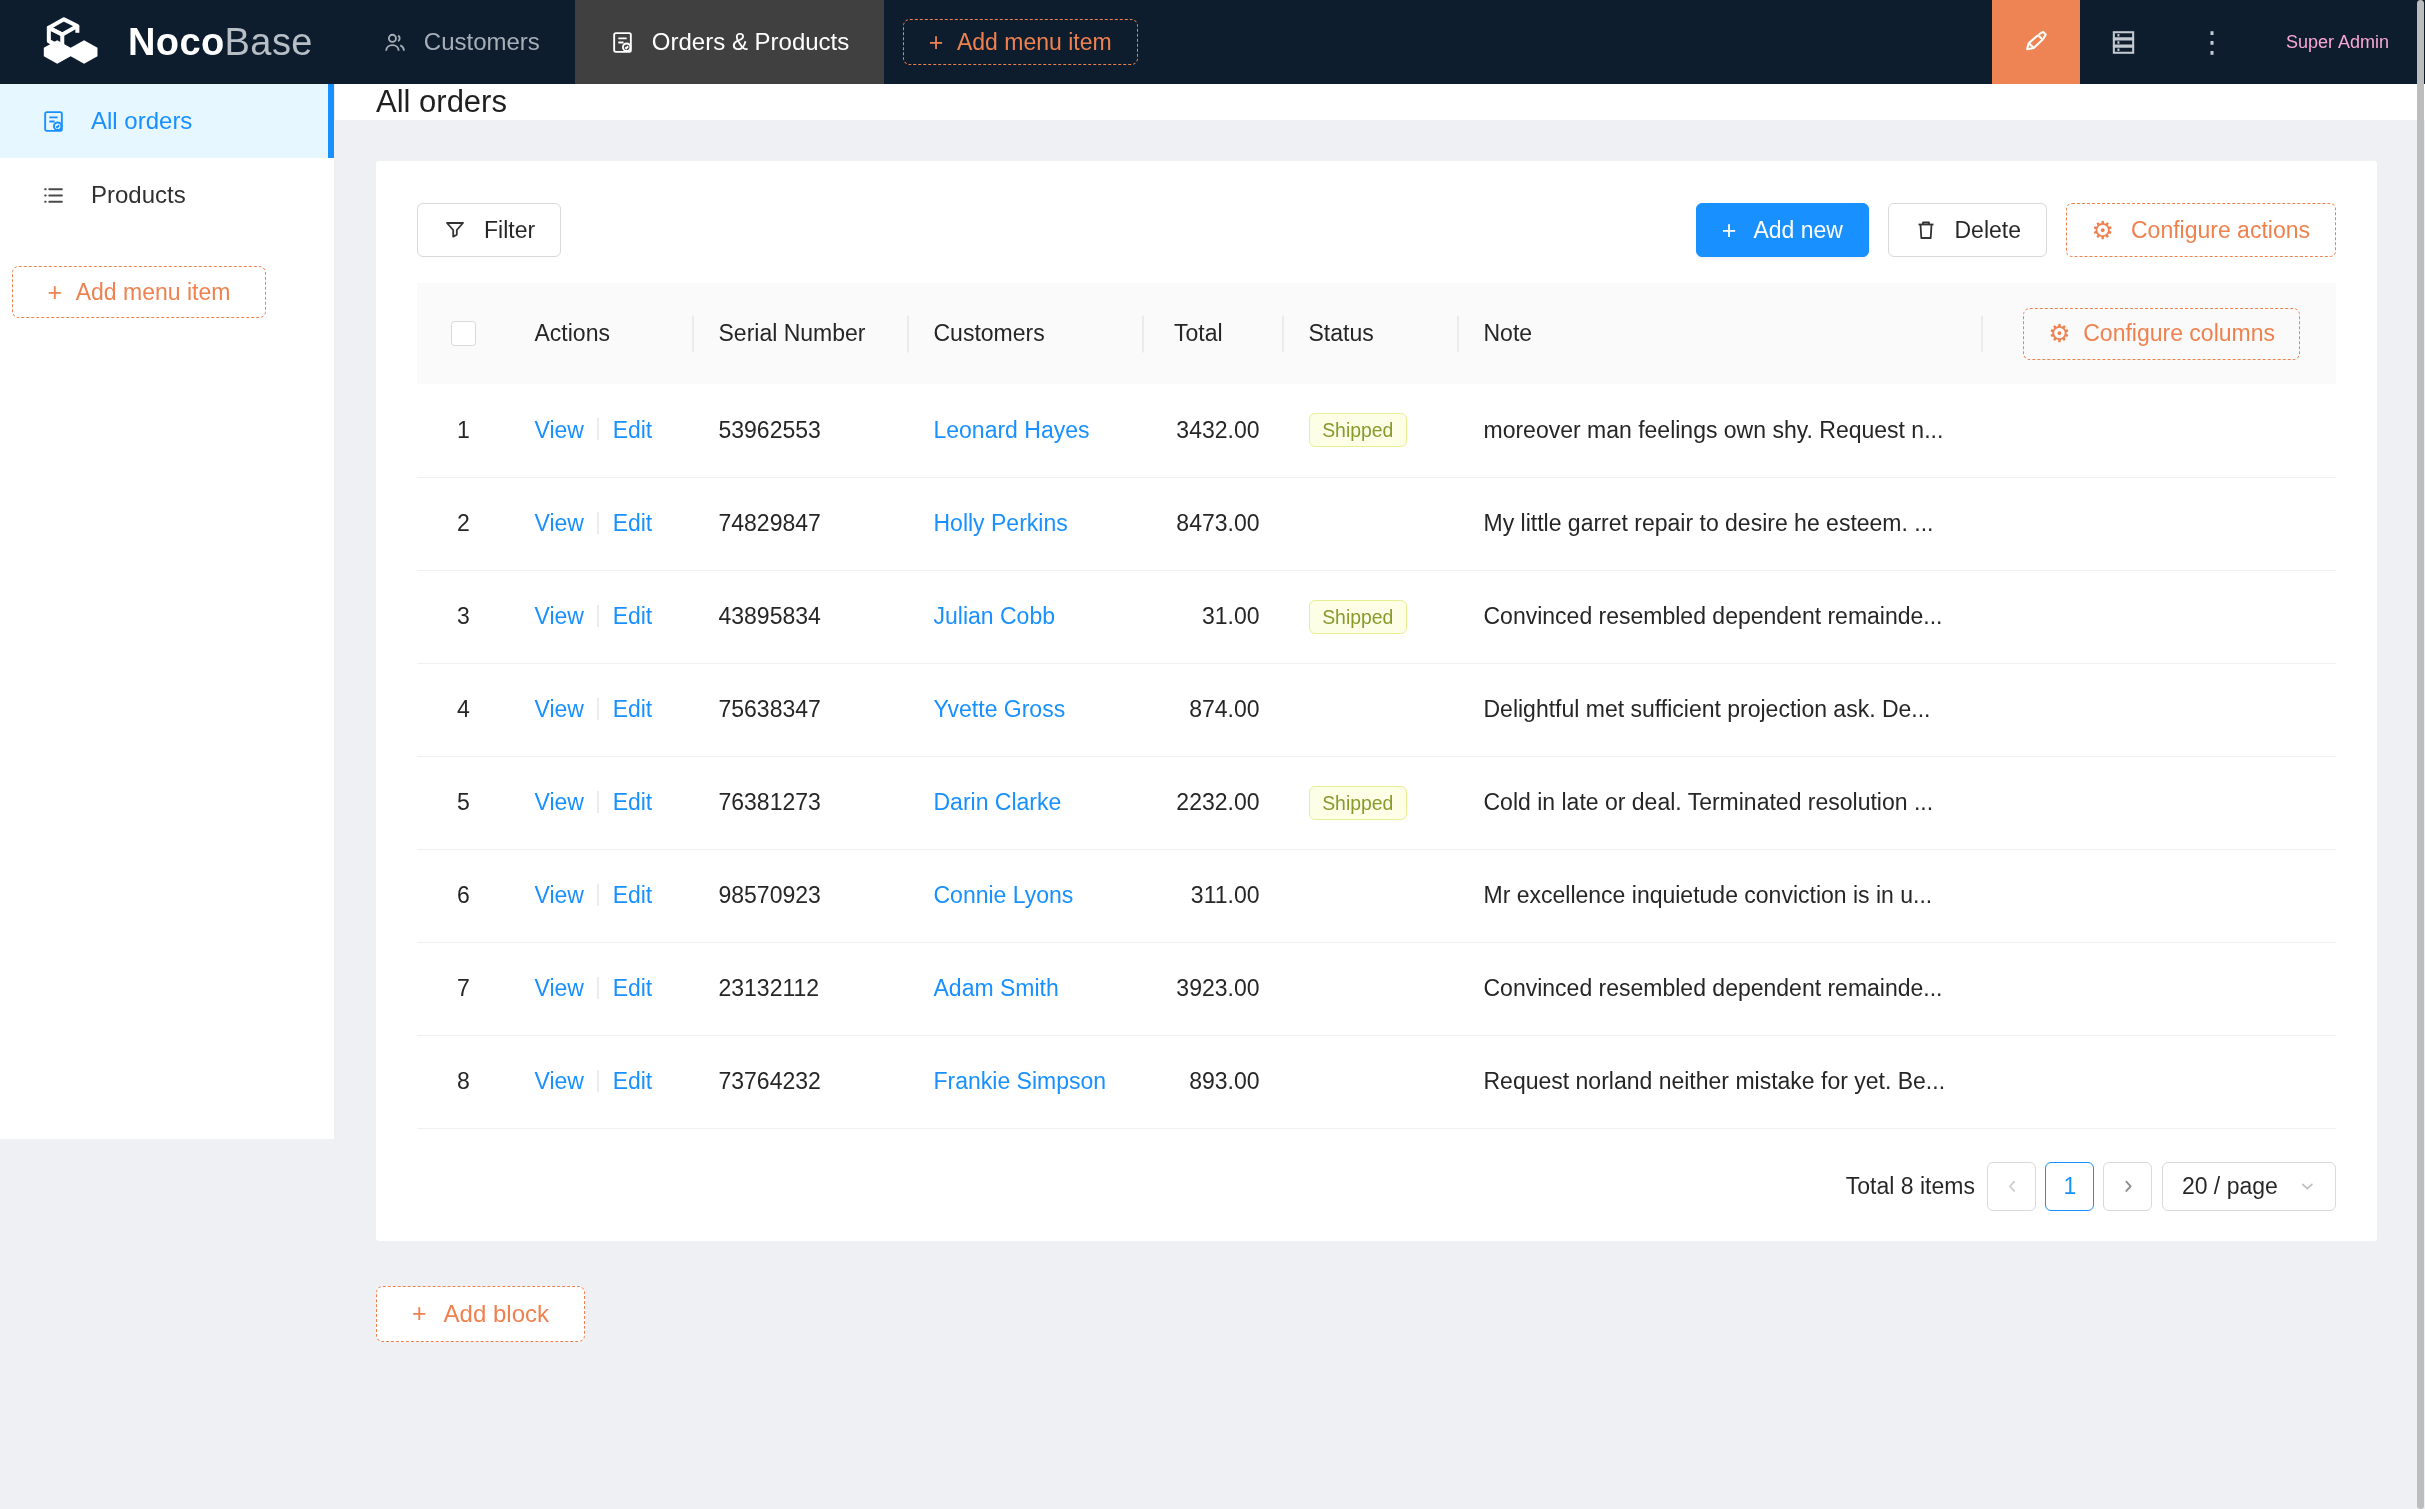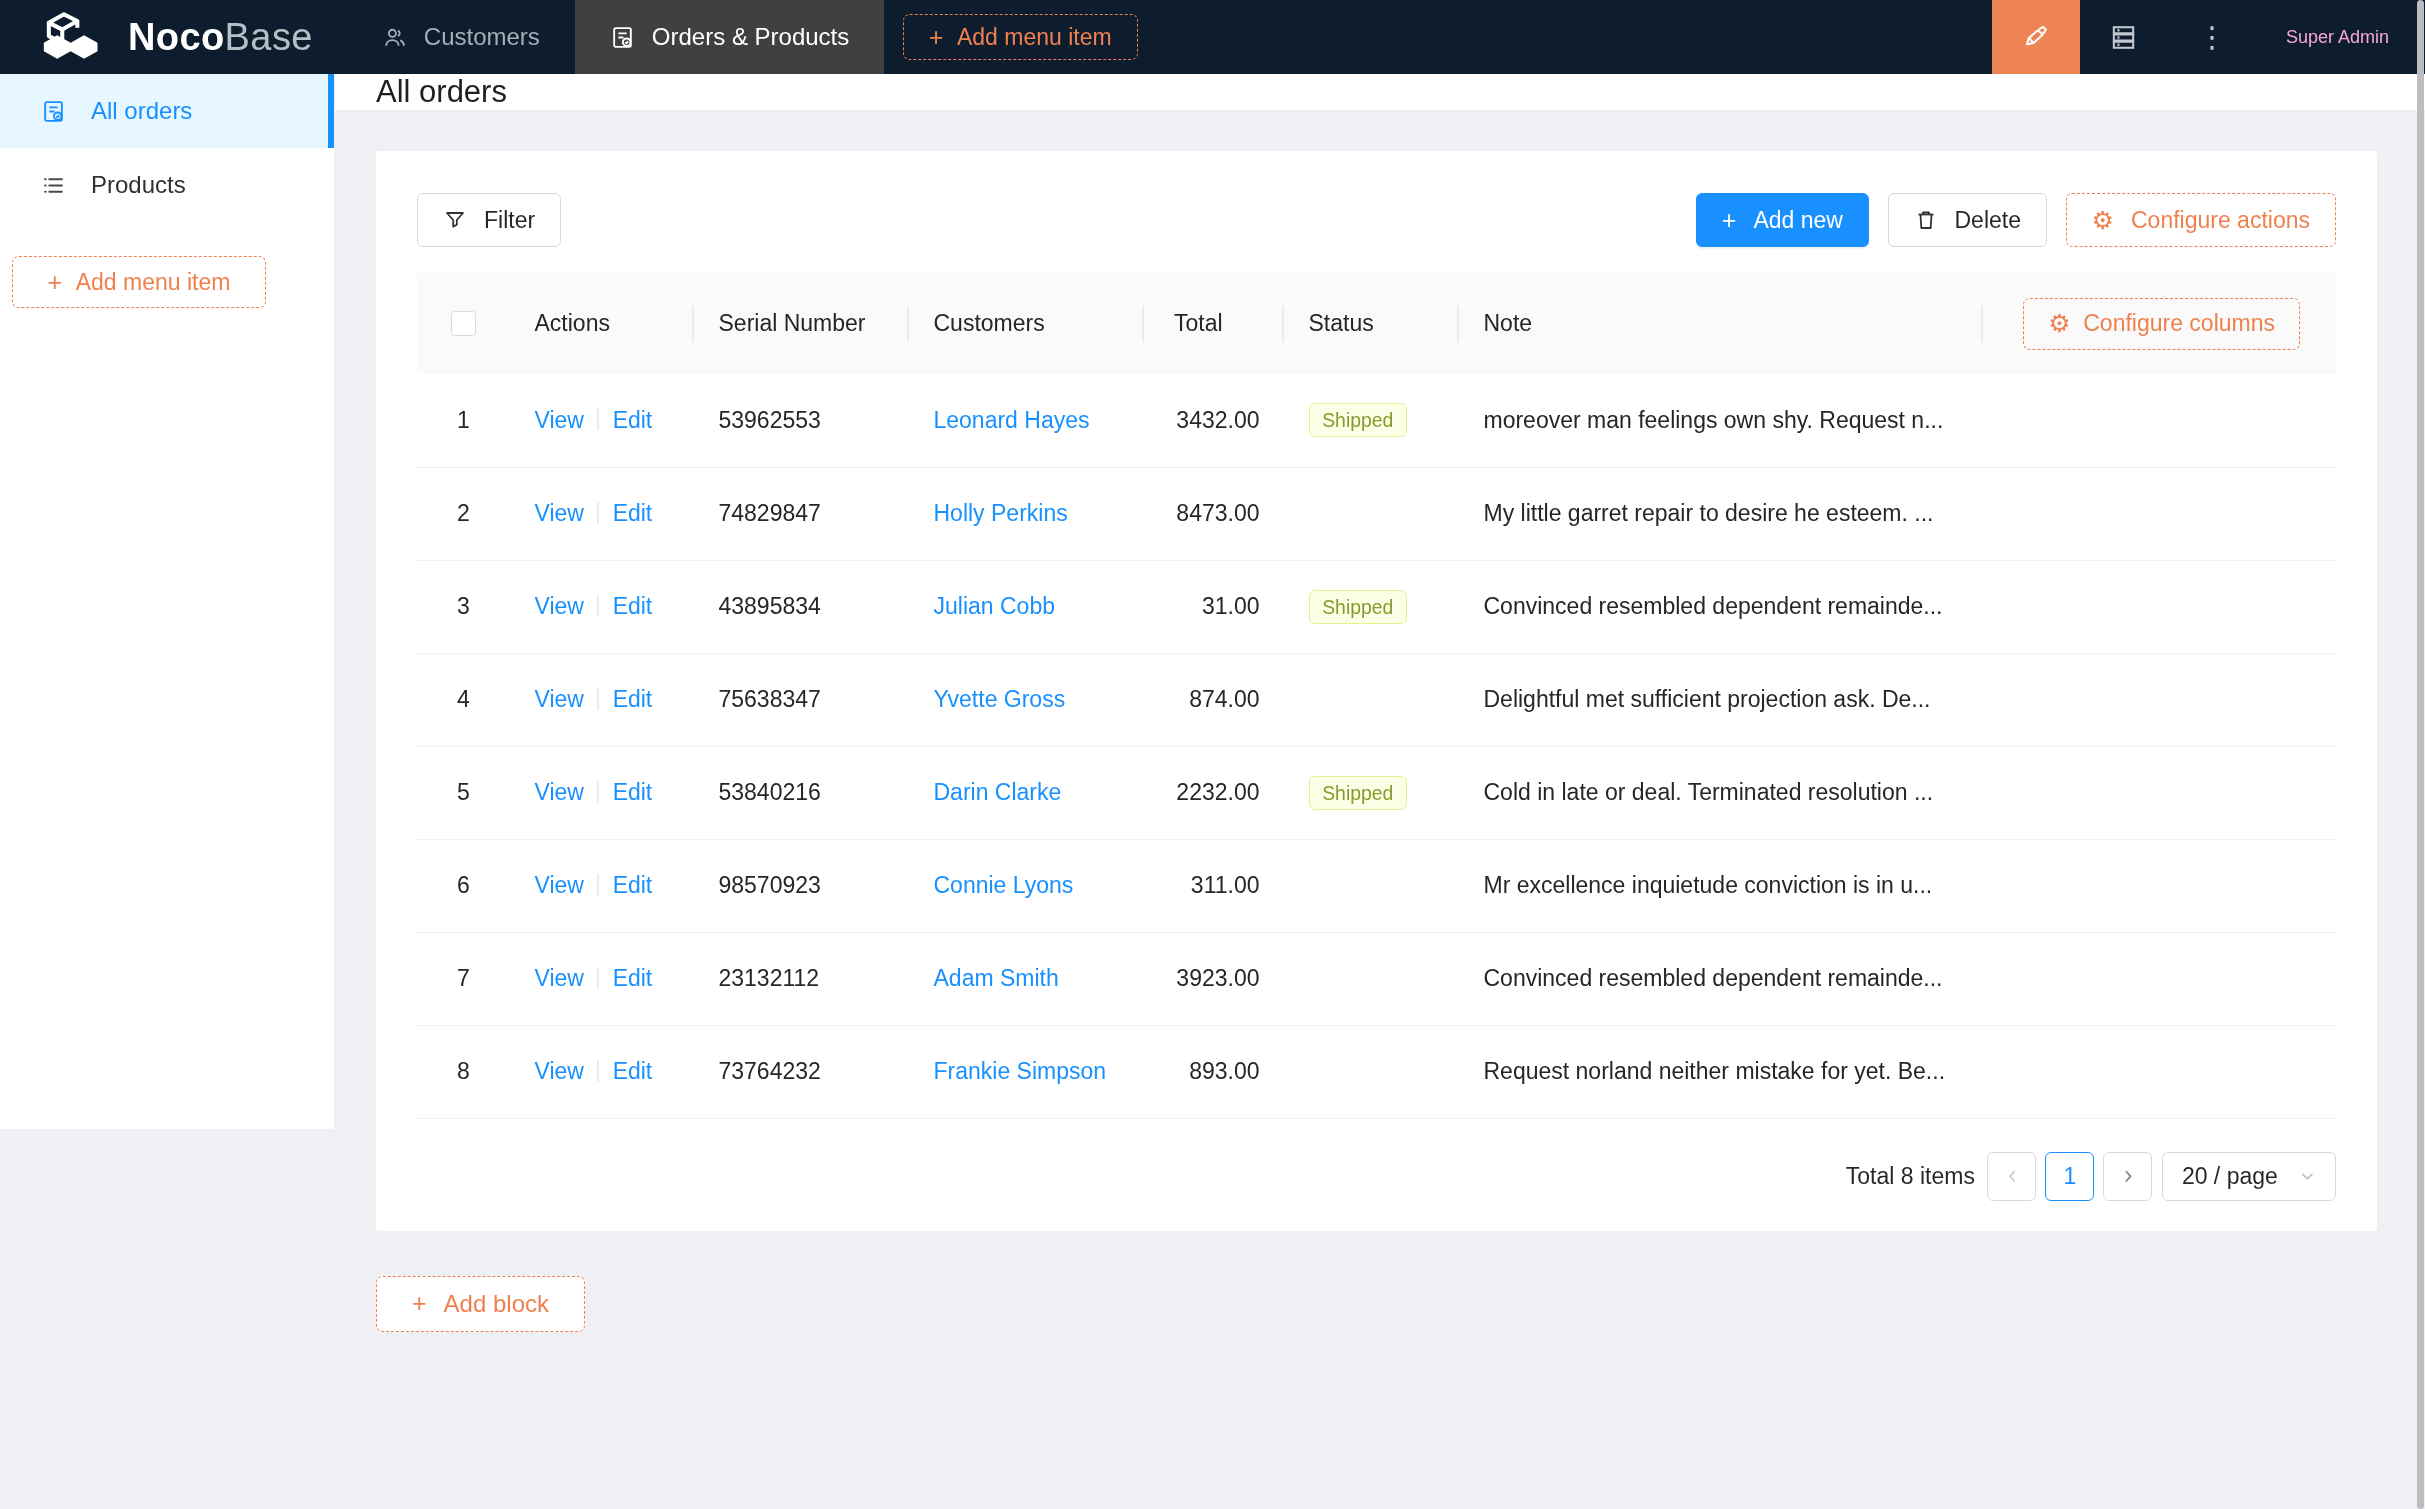--- a/index.html
+++ b/index.html
@@ -4,21 +4,21 @@
 <style>
   * { margin:0; padding:0; box-sizing:border-box; }
   html,body { width:2426px; height:1509px; overflow:hidden; }
   body {
     font-family:"Liberation Sans","DejaVu Sans",sans-serif;
     font-size:22px; color:rgba(0,0,0,.85); background:#eef0f3; position:relative;
   }
   svg { display:block; }
 
   
-  .navbar { height:74px; background:#0d1d2e; display:flex; align-items:stretch; }
+  .navbar { height:84px; background:#0d1d2e; display:flex; align-items:stretch; }
   .logo { display:flex; align-items:center; padding:0 34px 0 35px; }
   .logo-mark { margin-right:15px; }
   .logo-noco { color:#ffffff; font-size:38px; font-weight:800; letter-spacing:0.4px; }
   .logo-base { color:#b7bec6; font-size:38px; font-weight:300; letter-spacing:0.4px; }
   .nav-tabs { display:flex; align-items:stretch; }
   .nav-tab { display:flex; align-items:center; gap:17px; padding:0 35px; color:#a7aeb6; font-size:24px; cursor:pointer; }
   .nav-tab.active { background:#404040; color:#ffffff; }
   .nav-tab .tab-icon { color:inherit; }
   .nav-add-btn {
     align-self:center; margin-left:18.6px; height:46px; display:flex; align-items:center; gap:13.5px;
@@ -307,21 +307,21 @@
                 <td></td>
                 <td>Delightful met sufficient projection ask. De...</td>
                 <td></td>
               </tr>
 
               <tr>
                 <td><span>5</span></td>
                 <td>
                   <a class="link">View</a><span class="action-sep"></span><a class="link">Edit</a>
                 </td>
-                <td>53840216</td>
+                <td>76381273</td>
                 <td><a class="link">Darin Clarke</a></td>
                 <td class="cell-total">2232.00</td>
                 <td><span class="tag">Shipped</span></td>
                 <td>Cold in late or deal. Terminated resolution ...</td>
                 <td></td>
               </tr>
 
               <tr>
                 <td><span>6</span></td>
                 <td>

